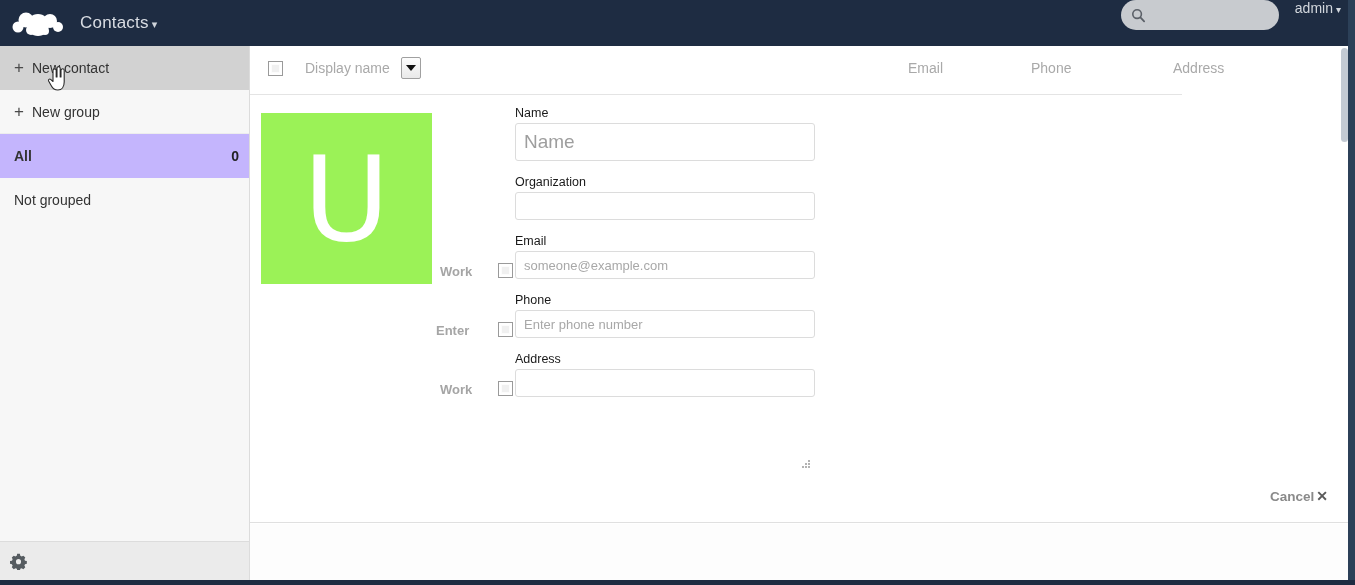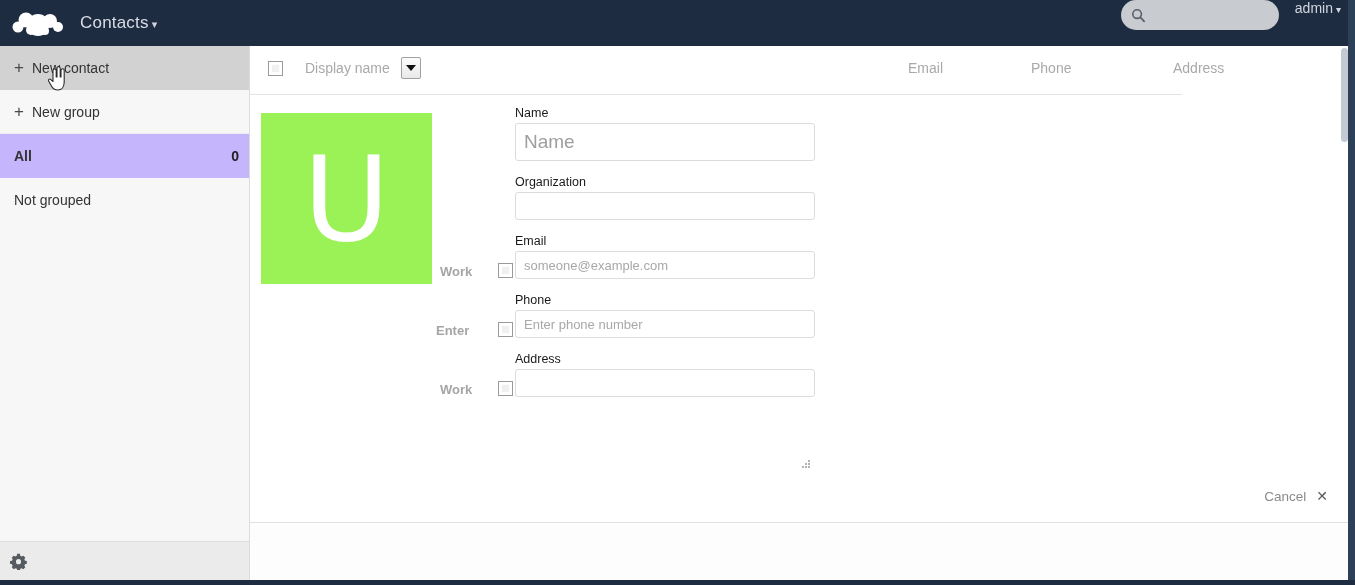--- a/index.html
+++ b/index.html
@@ -212,22 +212,22 @@
     position: absolute; left: 552px; top: 364px;
     width: 10px; height: 10px;
     pointer-events: none;
   }
   #notes-grip i {
     position: absolute; width: 2px; height: 2px; background: #b3b3b3; display: block;
   }
 
   #cancel-btn {
     position: absolute; right: 20px; top: 392px;
-    font-size: 13.5px; font-weight: normal; color: #8a8a8a;
-    cursor: pointer; display: flex; align-items: center; gap: 10px;
+    font-size: 13.5px; font-weight: bold; color: #8a8a8a;
+    cursor: pointer; display: flex; align-items: center; gap: 2px;
   }
   #cancel-btn .x { font-size: 14px; color: #5a5a5a; }
 
   
   #bottom-area {
     position: absolute; left: 250px; top: 524px;
     width: 1098px; height: 56px;
     background: #fdfdfd;
   }
   #bottom-bar {

